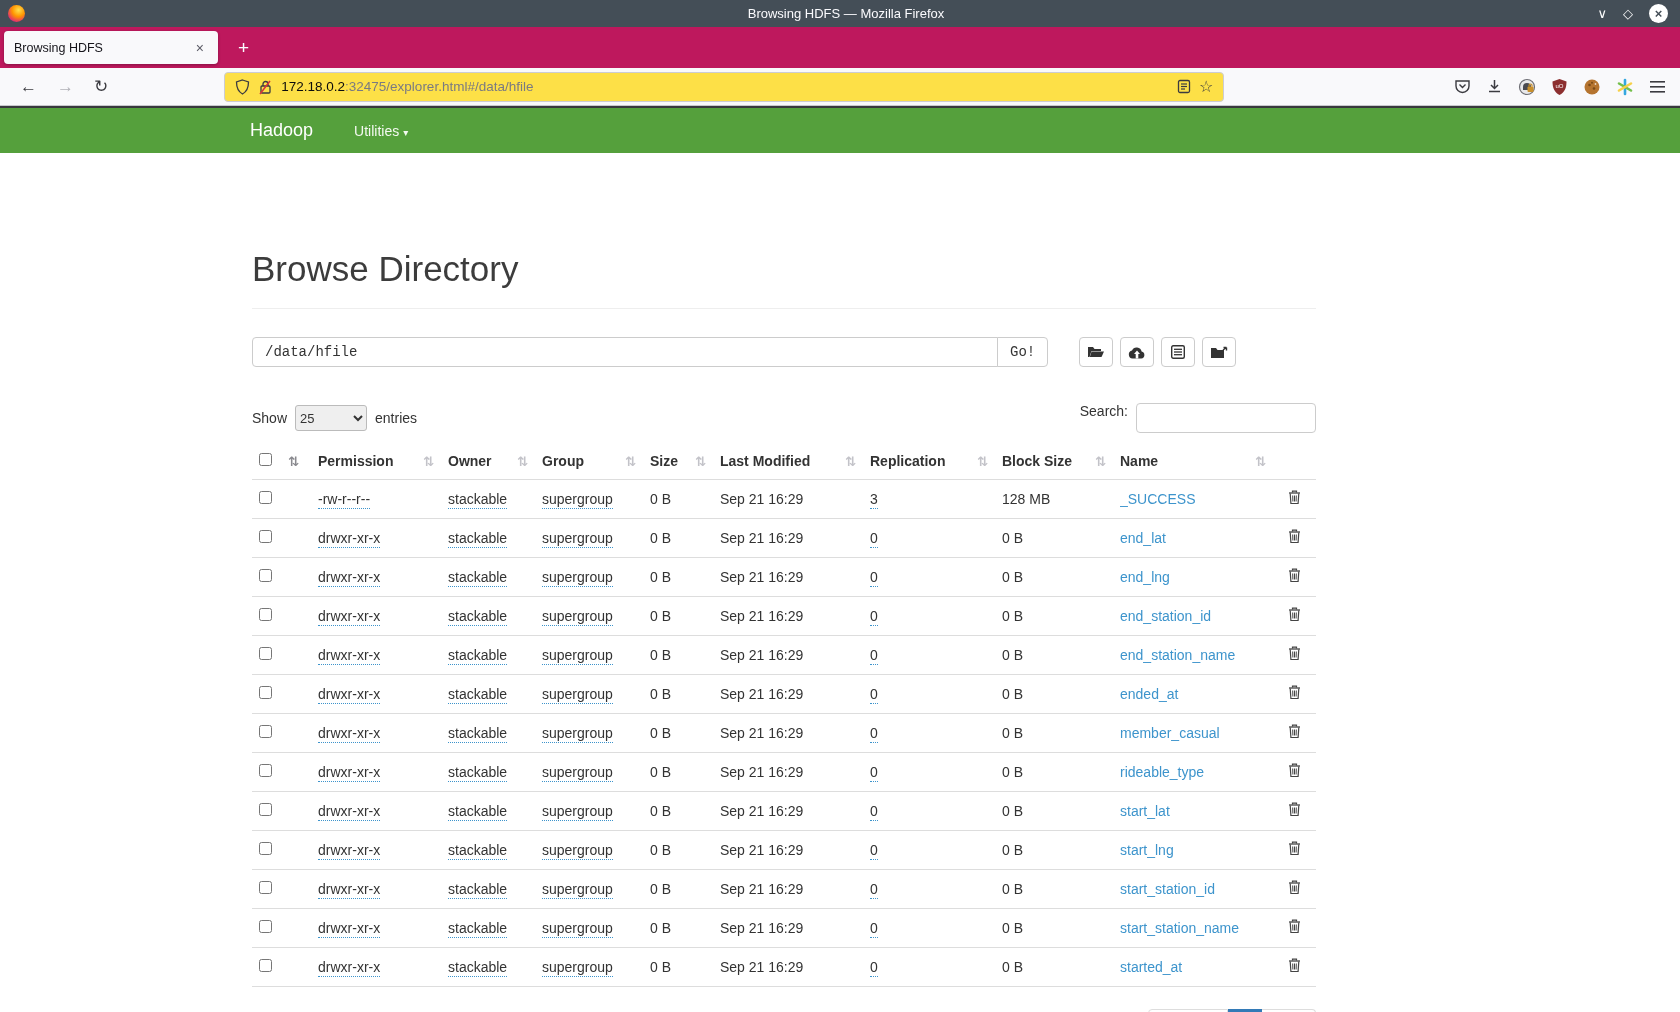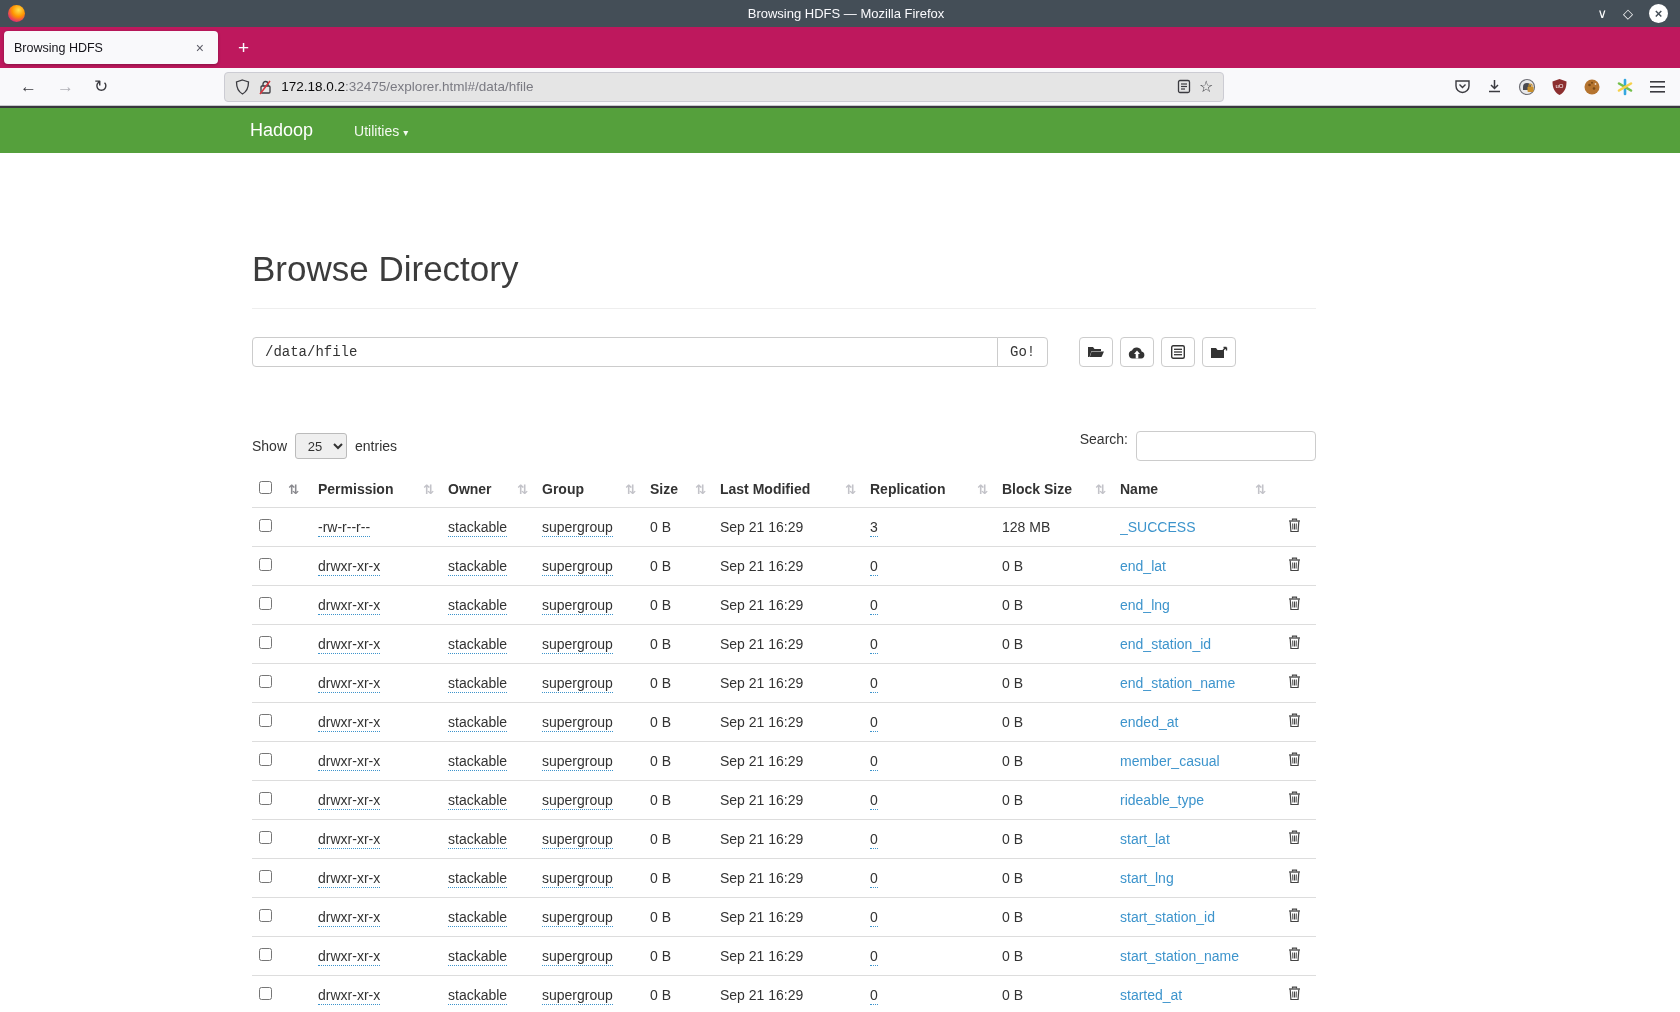--- a/index.html
+++ b/index.html
@@ -21,21 +21,21 @@
   .tab { width:214px; height:33px; margin-left:4px; background:#f9f9fb; border-radius:4px;
     display:flex; align-items:center; padding:0 10px; box-shadow:0 1px 3px rgba(0,0,0,.3); }
   .tab-label { font-size:12.5px; color:#15141a; flex:1; white-space:nowrap; overflow:hidden; }
   .tab-close { color:#5b5b66; font-size:14px; padding:2px 4px; }
   .newtab-btn { color:#fbfbfe; font-size:19px; font-weight:300; margin-left:14px; padding:0 6px; }
 
   .toolbar { height:38px; background:#f9f9fb; display:flex; align-items:center; padding:0 10px;
     border-bottom:1px solid #c8c8cc; }
   .nav-ico { font-size:17px; color:#3b3b40; padding:0 10px; }
   .nav-ico.dim { color:#b1b1b7; }
-  .urlbar { margin-left:106px; width:1000px; height:30px; background:#e5e5e5;
+  .urlbar { margin-left:106px; width:1000px; height:30px; background:#fde047;
     border:1px solid #ccccd3; border-radius:4px; display:flex; align-items:center; padding:0 10px; }
   .urlbar svg { flex:none; }
   .url-text { font-size:13.5px; margin-left:8px; flex:1; white-space:nowrap; overflow:hidden; }
   .url-host { color:#0c0c0d; }
   .url-rest { color:#7a7a82; }
   .urlbar-right { display:flex; align-items:center; gap:8px; }
   .star { font-size:16px; color:#3b3b40; }
   .toolbar-right { margin-left:auto; display:flex; align-items:center; gap:15px; padding-right:4px; }
   .burger-bar rect { fill:#3b3b40; }
 
@@ -55,23 +55,23 @@
 
   .path-row { margin-top:28px; display:flex; align-items:center;font-family:Liberation Mono, monospace; }
   .path-input { width:746px; height:30px; border:1px solid #ccc; border-radius:4px 0 0 4px;
     padding:4px 12px; font-size:14px; color:#333; font-family:inherit; }
   .go-btn { height:30px; padding:0 12px; margin-left:-1px; border:1px solid #ccc; background:#fff;
     border-radius:0 4px 4px 0; font-size:14px; color:#333; font-family:inherit; }
   .tool-group { margin-left:31px; display:flex; gap:7px; }
   .tool-btn { width:34px; height:30px; border:1px solid #ccc; border-radius:4px; background:#fff;
     display:flex; align-items:center; justify-content:center; }
 
-  .list-controls { margin-top:64px; display:flex; align-items:center; font-size:14px; color:#333; }
-  .show-select { margin:0 8px; height:26px; width:52px; border:1px solid #bbb; border-radius:3px;
-    font-size:13px; color:#333; font-family:inherit;text-align:center; }
+  .list-controls { margin-top:36px; display:flex; align-items:center; font-size:14px; color:#333; }
+  .show-select { margin:0 8px; height:26px; width:72px; border:1px solid #bbb; border-radius:3px;
+    font-size:13px; color:#333; font-family:inherit; }
   .search-wrap { margin-left:auto; display:flex; align-items:flex-start; }
   .search-input { margin-left:8px; width:180px; height:30px; border:1px solid #ccc; border-radius:4px;
     padding:4px 8px; font-size:14px; font-family:inherit; }
 
   table.listing { margin-top:10px; width:1064px; border-collapse:collapse; table-layout:fixed;
     font-size:14px; color:#333; border-bottom:1px solid #ddd; }
   .listing th { text-align:left; font-weight:bold; padding:10px 24px 10px 0; position:relative;
     border-bottom:1px solid #ddd; white-space:nowrap; }
   .listing td { padding:8px 8px 8px 0; border-top:1px solid #ddd; white-space:nowrap; overflow:hidden; }
   .listing tr:first-child td { border-top:none;margin-top:36px; }

